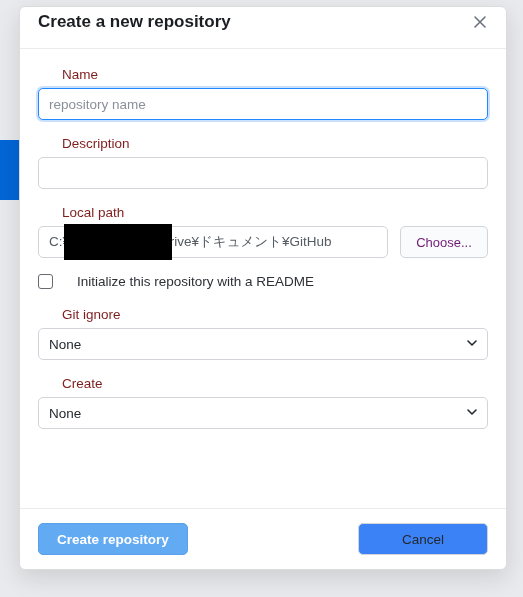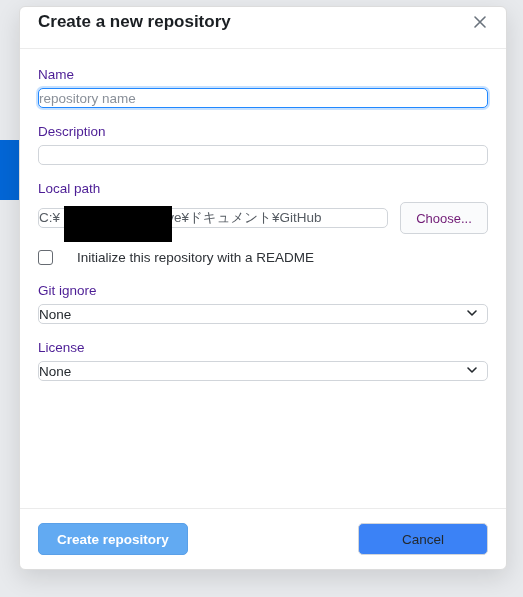--- a/index.html
+++ b/index.html
@@ -55,30 +55,31 @@
   }
   .close-icon svg { display:block; }
   .modal-body {
     padding: 18px 18px 8px 18px;
     flex: 1;
     overflow: auto;
   }
   .field { margin-bottom: 16px; }
   .field-label {
     font-size: 13.5px;
-    color: #4c1d95;
+    color: #7f1d1d;
     margin-bottom: 6px;
     display: block;
+    margin-left: 24px;
   }
   .text-input, .select-input, .path-input {
     width: 100%;
-    height: 20px;
+    height: 32px;
     border: 1px solid #d1d5da;
     border-radius: 5px;
-    padding: 0 0;
+    padding: 0 10px;
     font-size: 13.5px;
     color: #24292e;
     background: #fff;
     outline: none;
   }
   .text-input::placeholder { color: #8a9099; }
   .name-input {
     border: 1px solid #2188ff;
     box-shadow: 0 0 0 2px rgba(33,136,255,0.25);
   }
@@ -222,21 +223,21 @@
         <div class="select-input" style="display:flex;align-items:center;">None</div>
         <span class="select-chevron">
           <svg width="12" height="12" viewBox="0 0 12 12">
               <path d="M2 4l4 4 4-4" fill="none" stroke="currentColor" stroke-width="1.6" stroke-linecap="round" stroke-linejoin="round"></path>
             </svg>
         </span>
       </div>
     </div>
 
     <div class="field">
-      <label class="field-label">License</label>
+      <label class="field-label">Create</label>
       <div class="select-wrap">
         <div class="select-input" style="display:flex;align-items:center;">None</div>
         <span class="select-chevron">
           <svg width="12" height="12" viewBox="0 0 12 12">
               <path d="M2 4l4 4 4-4" fill="none" stroke="currentColor" stroke-width="1.6" stroke-linecap="round" stroke-linejoin="round"></path>
             </svg>
         </span>
       </div>
     </div>
 

